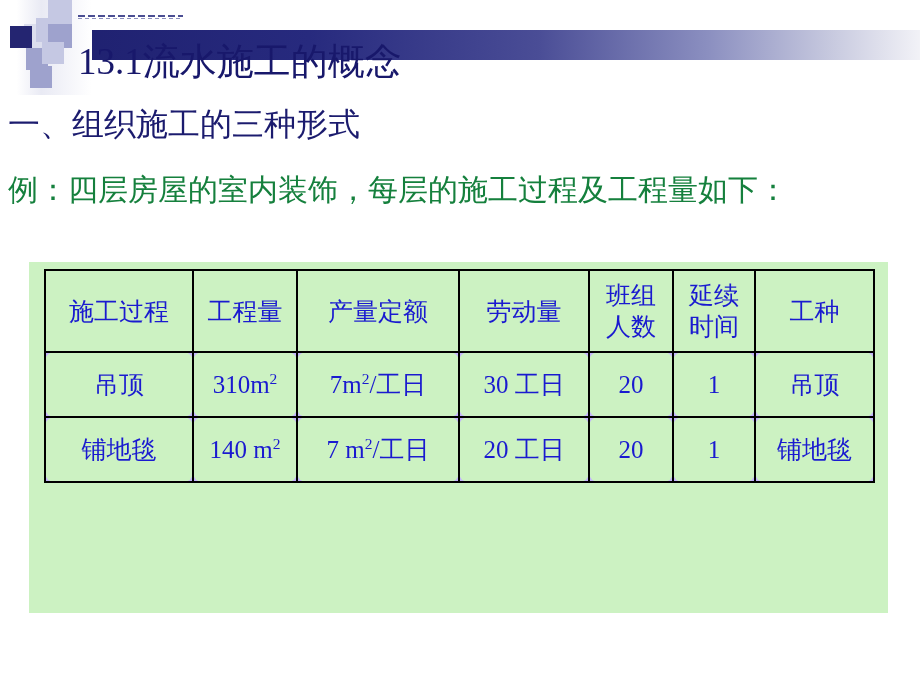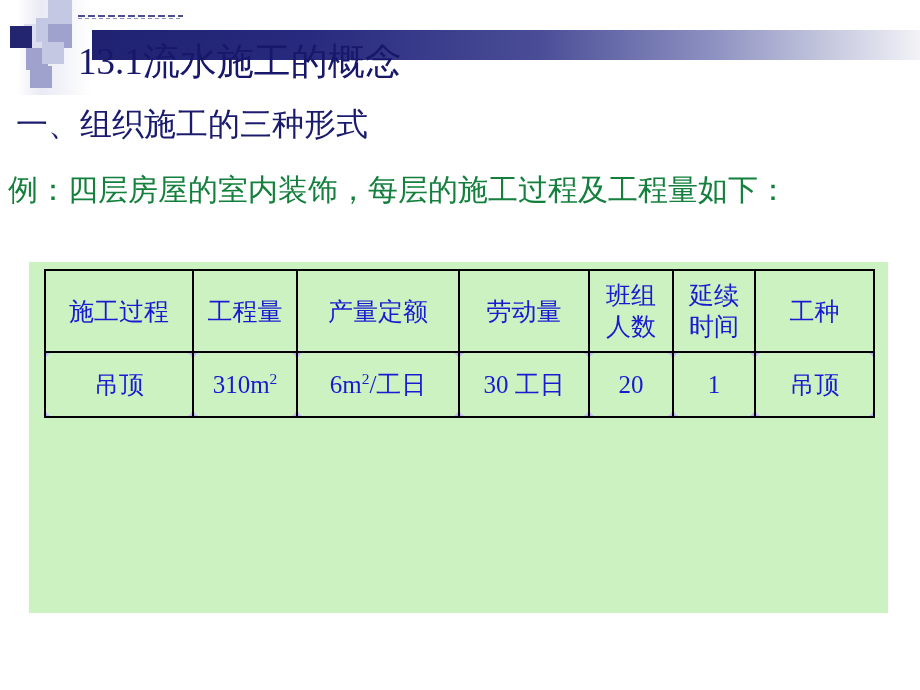--- a/index.html
+++ b/index.html
@@ -62,21 +62,21 @@
     left: 78px; top: 36px;
     font-family: "Liberation Serif", "DejaVu Serif", serif;
     font-size: 37px;
     line-height: 52px;
     color: #18186b;
     white-space: nowrap;
     letter-spacing: 0px;
   }
   #subtitle {
     position: absolute;
-    left: 16px; top: 105px;
+    left: 8px; top: 105px;
     font-family: "Liberation Serif", "DejaVu Serif", serif;
     font-size: 32px;
     line-height: 38px;
     color: #1b1b6e;
     white-space: nowrap;
   }
   #example {
     position: absolute;
     left: 8px; top: 170px;
     width: 904px;
@@ -190,21 +190,30 @@
         </th>
         <th>
           <span class="stack">工种</span>
         </th>
       </tr>
     </thead>
     <tbody>
       <tr>
         <td>吊顶</td>
         <td><span>310m</span><sup>2</sup></td>
-        <td><span>6m</span><sup>2</sup><span>/工日</span></td>
+        <td><span>7m</span><sup>2</sup><span>/工日</span></td>
         <td>30 工日</td>
         <td>20</td>
         <td>1</td>
         <td>吊顶</td>
       </tr>
+      <tr>
+        <td>铺地毯</td>
+        <td><span>140 m</span><sup>2</sup></td>
+        <td><span>7 m</span><sup>2</sup><span>/工日</span></td>
+        <td>20 工日</td>
+        <td>20</td>
+        <td>1</td>
+        <td>铺地毯</td>
+      </tr>
     </tbody>
   </table>
 </div>
 
 </body></html>

